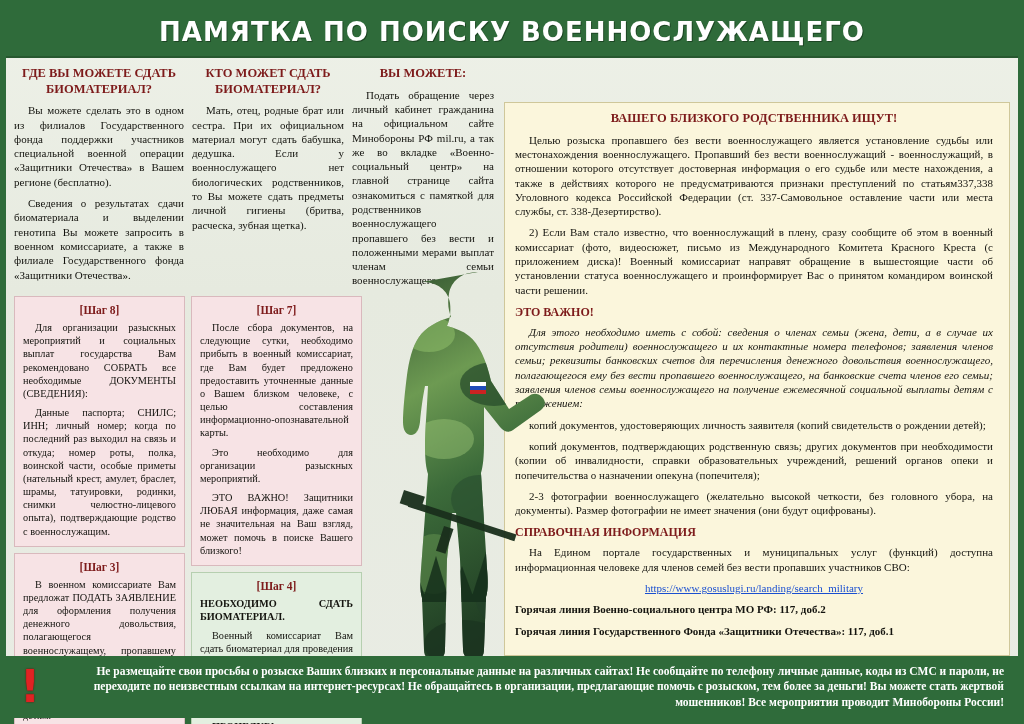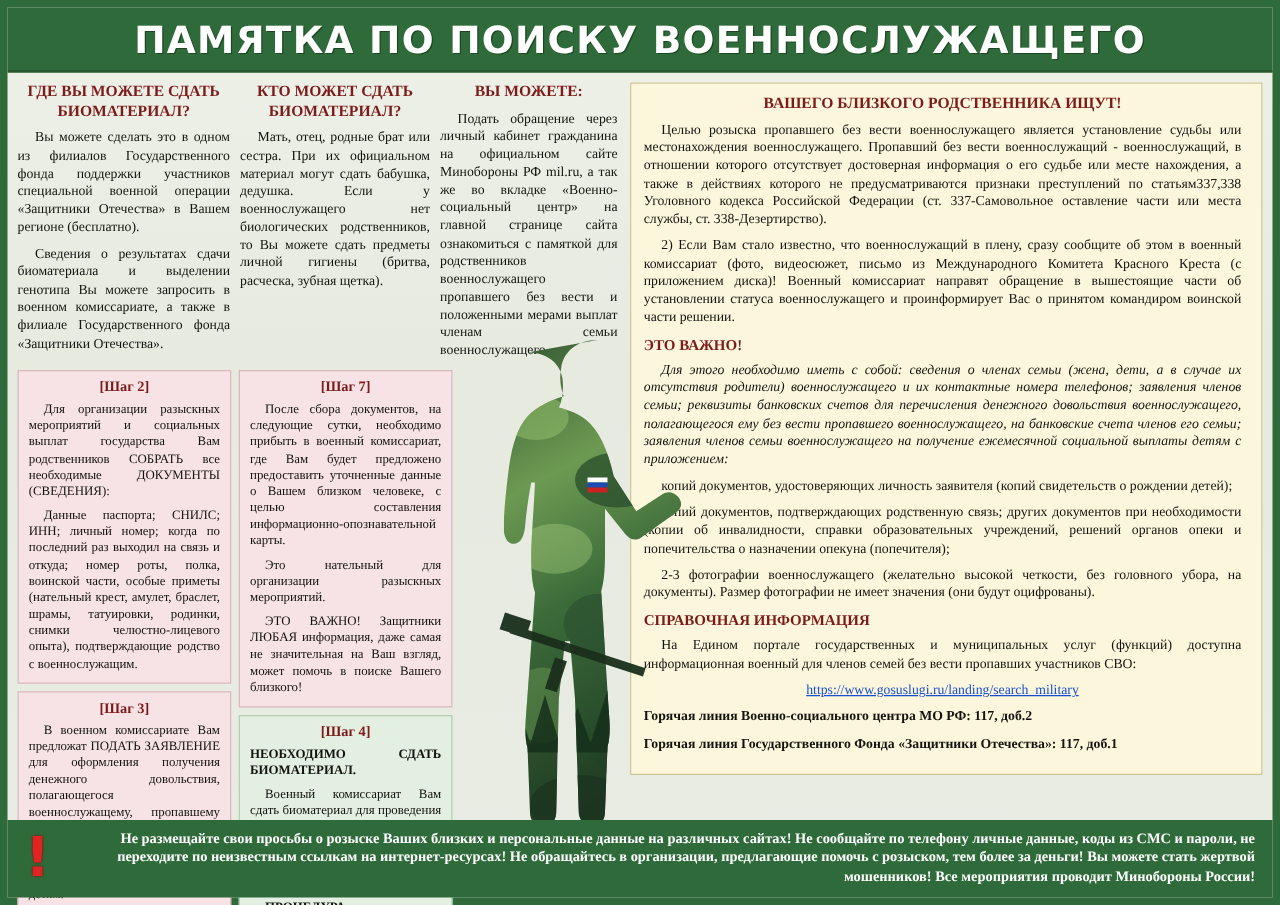--- a/index.html
+++ b/index.html
@@ -22,21 +22,21 @@
     height:52px;
     background:#2f6b3a;
     display:flex;align-items:center;justify-content:center;
     box-shadow:inset 0 -2px 0 #27582f;
   }
   .header h1{
     margin:0;
     color:#ffffff;
     font-family:"DejaVu Sans", sans-serif;
     font-weight:bold;
-    font-size:30px;
+    font-size:26px;
     letter-spacing:1px;
     text-transform:uppercase;
     text-shadow:1px 1px 0 #1d4624;
   }
   
   .body{
     position:relative;
     display:flex;
     padding:8px 8px 0 8px;
     height:612px;
@@ -65,20 +65,21 @@
     text-indent:14px;
     color:#14140f;
   }
   p.t.noind{text-indent:0;}
   
   .rightbox{
     background:#fbf6dc;
     border:1px solid #cfc79a;
     padding:8px 16px 10px 10px;
     box-sizing:border-box;
+    margin-top:36px;
   }
   .rightbox h2.sec{color:#7d1b1b;font-size:12.5px;margin-bottom:6px;}
   .rightbox p.t{font-size:11px;}
   .subhead{
     margin:8px 0 5px 0;
     font-size:12px;
     font-weight:bold;
     color:#7d1b1b;
     text-transform:uppercase;
   }
@@ -189,49 +190,49 @@
         <p class="t">Целью розыска пропавшего без вести военнослужащего является установление судьбы или местонахождения военнослужащего. Пропавший без вести военнослужащий - военнослужащий, в отношении которого отсутствует достоверная информация о его судьбе или месте нахождения, а также в действиях которого не предусматриваются признаки преступлений по статьям337,338 Уголовного кодекса Российской Федерации (ст. 337-Самовольное оставление части или места службы, ст. 338-Дезертирство).</p>
         <p class="t">2) Если Вам стало известно, что военнослужащий в плену, сразу сообщите об этом в военный комиссариат (фото, видеосюжет, письмо из Международного Комитета Красного Креста (с приложением диска)! Военный комиссариат направят обращение в вышестоящие части об установлении статуса военнослужащего и проинформирует Вас о принятом командиром воинской части решении.</p>
 
         <div class="subhead">ЭТО ВАЖНО!</div>
         <p class="t ital">Для этого необходимо иметь с собой: сведения о членах семьи (жена, дети, а в случае их отсутствия родители) военнослужащего и их контактные номера телефонов; заявления членов семьи; реквизиты банковских счетов для перечисления денежного довольствия военнослужащего, полагающегося ему без вести пропавшего военнослужащего, на банковские счета членов его семьи; заявления членов семьи военнослужащего на получение ежемесячной социальной выплаты детям с приложением:</p>
         <p class="t">копий документов, удостоверяющих личность заявителя (копий свидетельств о рождении детей);</p>
         <p class="t">копий документов, подтверждающих родственную связь; других документов при необходимости (копии об инвалидности, справки образовательных учреждений, решений органов опеки и попечительства о назначении опекуна (попечителя);</p>
         <p class="t">2-3 фотографии военнослужащего (желательно высокой четкости, без головного убора, на документы). Размер фотографии не имеет значения (они будут оцифрованы).</p>
 
         <div class="subhead">СПРАВОЧНАЯ ИНФОРМАЦИЯ</div>
-        <p class="t">На Едином портале государственных и муниципальных услуг (функций) доступна информационная военный для членов семей без вести пропавших участников СВО:</p>
+        <p class="t">На Едином портале государственных и муниципальных услуг (функций) доступна информационная человеке для членов семей без вести пропавших участников СВО:</p>
         <p class="t noind" style="text-align:center;">
           <span class="link">https://www.gosuslugi.ru/landing/search_military</span>
         </p>
         <p class="t noind bold">Горячая линия Военно-социального центра МО РФ: 117, доб.2</p>
         <p class="t noind bold">Горячая линия Государственного Фонда «Защитники Отечества»: 117, доб.1</p>
       </div>
     </div>
   </div>
 
   <div class="steps">
     <div class="stepcol">
       <div class="step">
-        <span class="steplabel">[Шаг 2]</span>
-        <p>Для организации разыскных мероприятий и социальных выплат государства Вам родственников СОБРАТЬ все необходимые ДОКУМЕНТЫ (СВЕДЕНИЯ):</p>
+        <span class="steplabel">[Шаг 8]</span>
+        <p>Для организации разыскных мероприятий и социальных выплат государства Вам рекомендовано СОБРАТЬ все необходимые ДОКУМЕНТЫ (СВЕДЕНИЯ):</p>
         <p>Данные паспорта; СНИЛС; ИНН; личный номер; когда по последний раз выходил на связь и откуда; номер роты, полка, воинской части, особые приметы (нательный крест, амулет, браслет, шрамы, татуировки, родинки, снимки челюстно-лицевого опыта), подтверждающие родство с военнослужащим.</p>
       </div>
       <div class="step">
         <span class="steplabel">[Шаг 3]</span>
         <p>В военном комиссариате Вам предложат ПОДАТЬ ЗАЯВЛЕНИЕ для оформления получения денежного довольствия, полагающегося военнослужащему, пропавшему без вести (при наличии полученного извещения, заверенного печатью), и ежемесячной социальной выплаты детям.</p>
 
       </div>
     </div>
 
     <div class="stepcol">
       <div class="step">
         <span class="steplabel">[Шаг 7]</span>
         <p>После сбора документов, на следующие сутки, необходимо прибыть в военный комиссариат, где Вам будет предложено предоставить уточненные данные о Вашем близком человеке, с целью составления информационно-опознавательной карты.</p>
-        <p>Это нательный для организации разыскных мероприятий.</p>
+        <p>Это необходимо для организации разыскных мероприятий.</p>
         <p>ЭТО ВАЖНО! Защитники ЛЮБАЯ информация, даже самая не значительная на Ваш взгляд, может помочь в поиске Вашего близкого!</p>
       </div>
       <div class="step green">
         <span class="steplabel">[Шаг 4]</span>
         <p class="noind bold">НЕОБХОДИМО СДАТЬ БИОМАТЕРИАЛ.</p>
         <p>Военный комиссариат Вам сдать биоматериал для проведения биологических исследований на выделение ДНК.</p>
         <p>Это крайне важный этап в розыске близкого Вам человека!</p>
         <p class="center">ПРОЦЕДУРА БЕЗВОЗМЕЗДНАЯ!</p>
       </div>
     </div>

